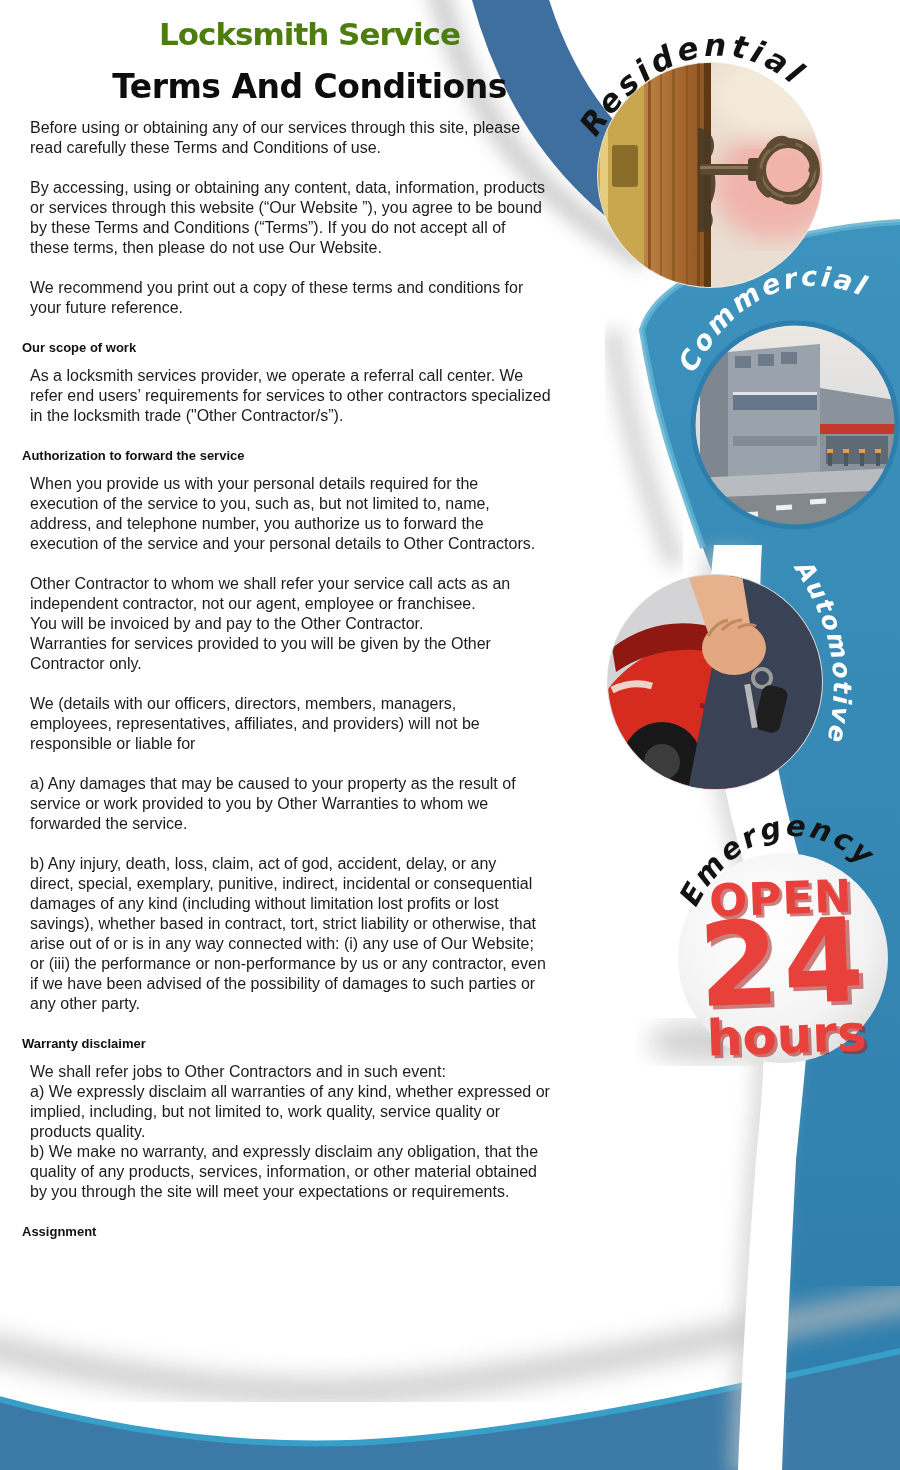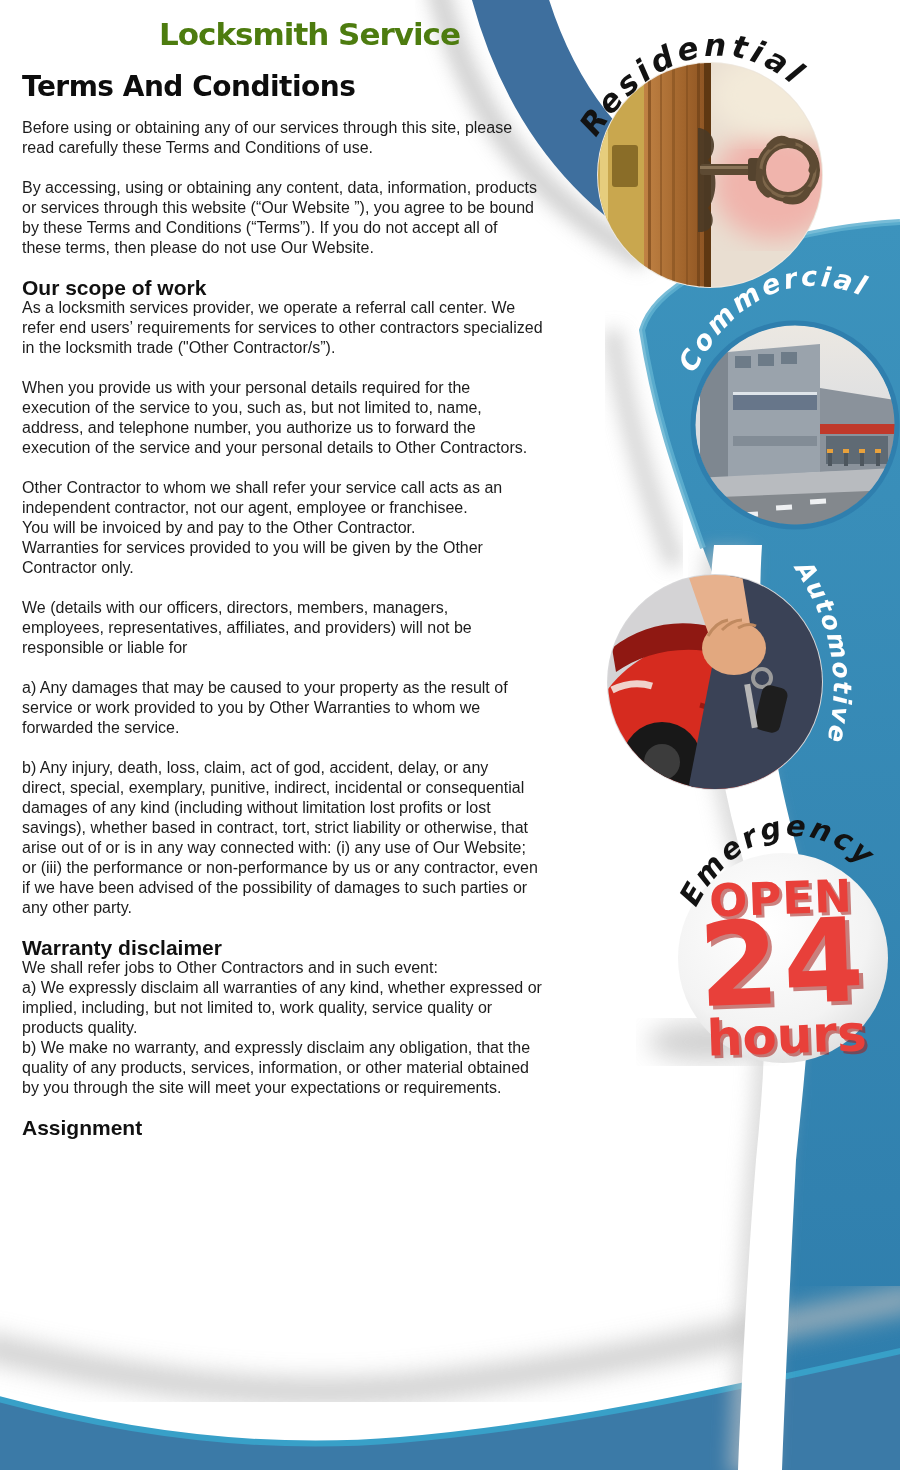--- a/index.html
+++ b/index.html
@@ -13,32 +13,32 @@
     position:absolute; left:22px; top:10px; width:575px;
     color:#1a1a1a;
   }
   .title {
     font-family:"DejaVu Sans", sans-serif;
     font-weight:bold; font-size:31px; line-height:48px;
     text-align:center; color:#4d7c0f; letter-spacing:-1px;
   }
   .subtitle {
     font-family:"DejaVu Sans", sans-serif;
-    font-weight:bold; font-size:28px; line-height:34px;
-    color:#0d0d0d; letter-spacing:-0.5px;
+    font-weight:bold; font-size:33px; line-height:34px;
+    text-align:center; color:#0d0d0d; letter-spacing:-0.5px;
     margin-top:12px;
   }
   .body-col { margin-top:14px; }
   .block { margin:0 0 20px 0; }
   .block h3 {
-    margin:0; font-size:21px; line-height:20px; font-weight:bold; color:#111;
+    margin:0; font-size:13px; line-height:20px; font-weight:bold; color:#111;
   }
   .block h3:empty { display:none; }
   .block p {
-    margin:0; font-size:16px; line-height:20px; white-space:pre-line; color:#1c1c1c;
+    margin:8px; font-size:16px; line-height:20px; white-space:pre-line; color:#1c1c1c;
   }
   svg text { user-select:none; }
 </style>
 </head>
 <body>
 
 <div class="page">
 
   <svg class="deco" viewBox="0 0 900 1470">
     <defs>
@@ -248,26 +248,32 @@
 read carefully these Terms and Conditions of use.</p>
       </div>
       <div class="block">
 
         <p>By accessing, using or obtaining any content, data, information, products
 or services through this website (“Our Website ”), you agree to be bound
 by these Terms and Conditions (“Terms”). If you do not accept all of
 these terms, then please do not use Our Website.</p>
       </div>
       <div class="block">
+
+        <p>We recommend you print out a copy of these terms and conditions for
+your future reference.</p>
+      </div>
+      <div class="block">
         <h3>Our scope of work</h3>
         <p>As a locksmith services provider, we operate a referral call center. We
 refer end users’ requirements for services to other contractors specialized
 in the locksmith trade ("Other Contractor/s”).</p>
       </div>
       <div class="block">
+        <h3>Authorization to forward the service</h3>
         <p>When you provide us with your personal details required for the
 execution of the service to you, such as, but not limited to, name,
 address, and telephone number, you authorize us to forward the
 execution of the service and your personal details to Other Contractors.</p>
       </div>
       <div class="block">
         <p>Other Contractor to whom we shall refer your service call acts as an
 independent contractor, not our agent, employee or franchisee.
 You will be invoiced by and pay to the Other Contractor.
 Warranties for services provided to you will be given by the Other

